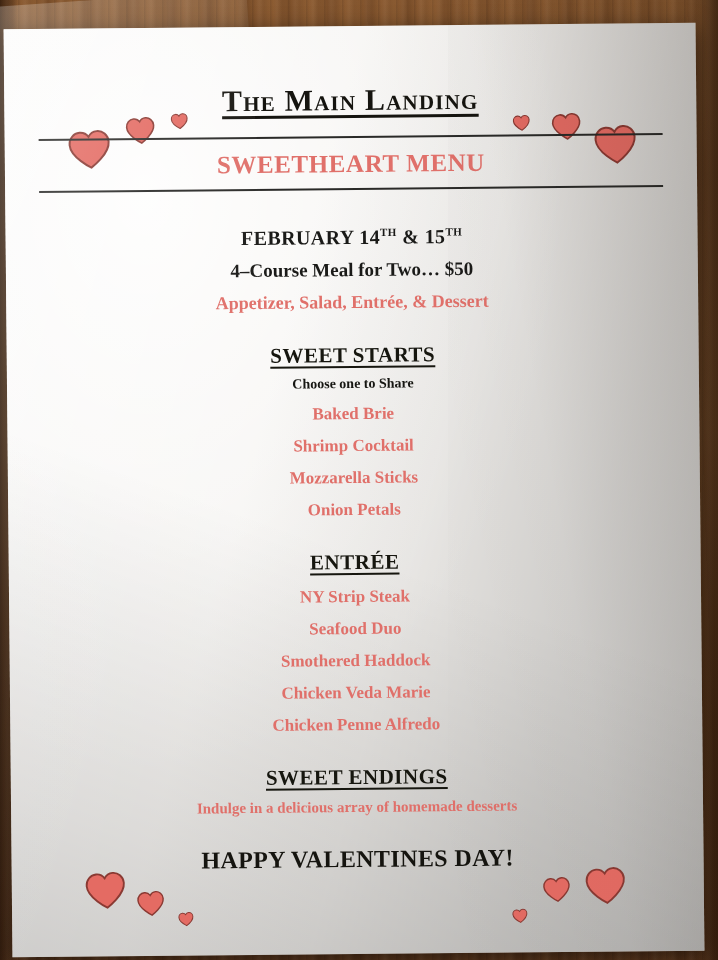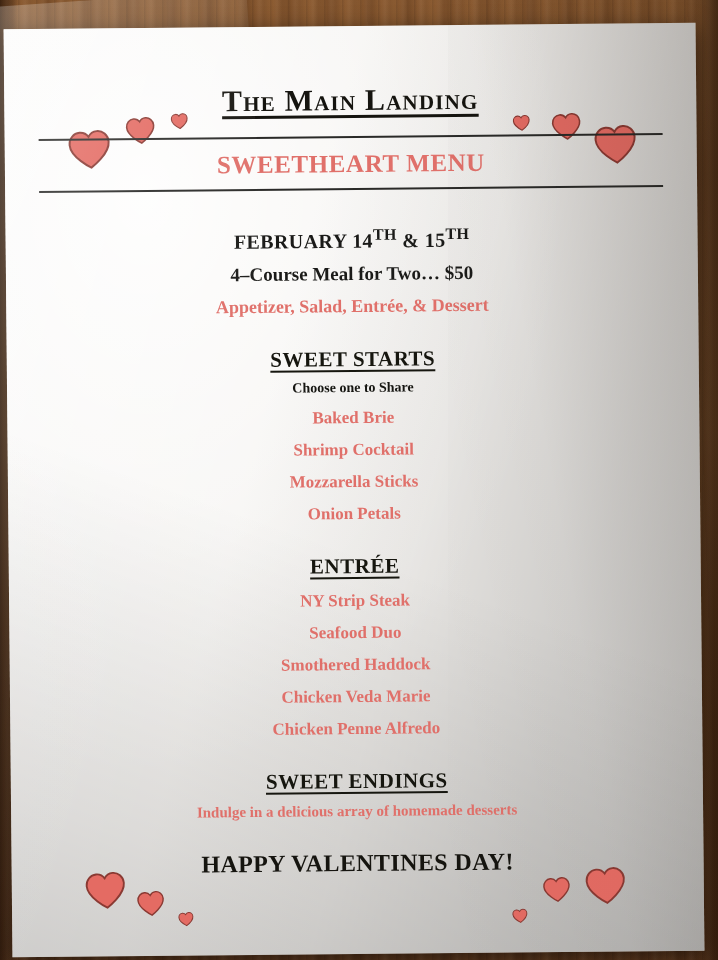--- a/index.html
+++ b/index.html
@@ -122,21 +122,21 @@
     padding: 6px 0 4px;
   }
 
   .dates {
     font-weight: bold;
     font-size: 20px;
     letter-spacing: .4px;
     margin-top: 36px;
     color: #1a1a18;
   }
-  .dates sup { font-size: 16px; }
+  .dates sup { font-size: 11px; }
 
   .price-line {
     font-weight: bold;
     font-size: 19px;
     margin-top: 10px;
     color: #1a1a18;
   }
 
   .courses-line {
     font-weight: bold;

